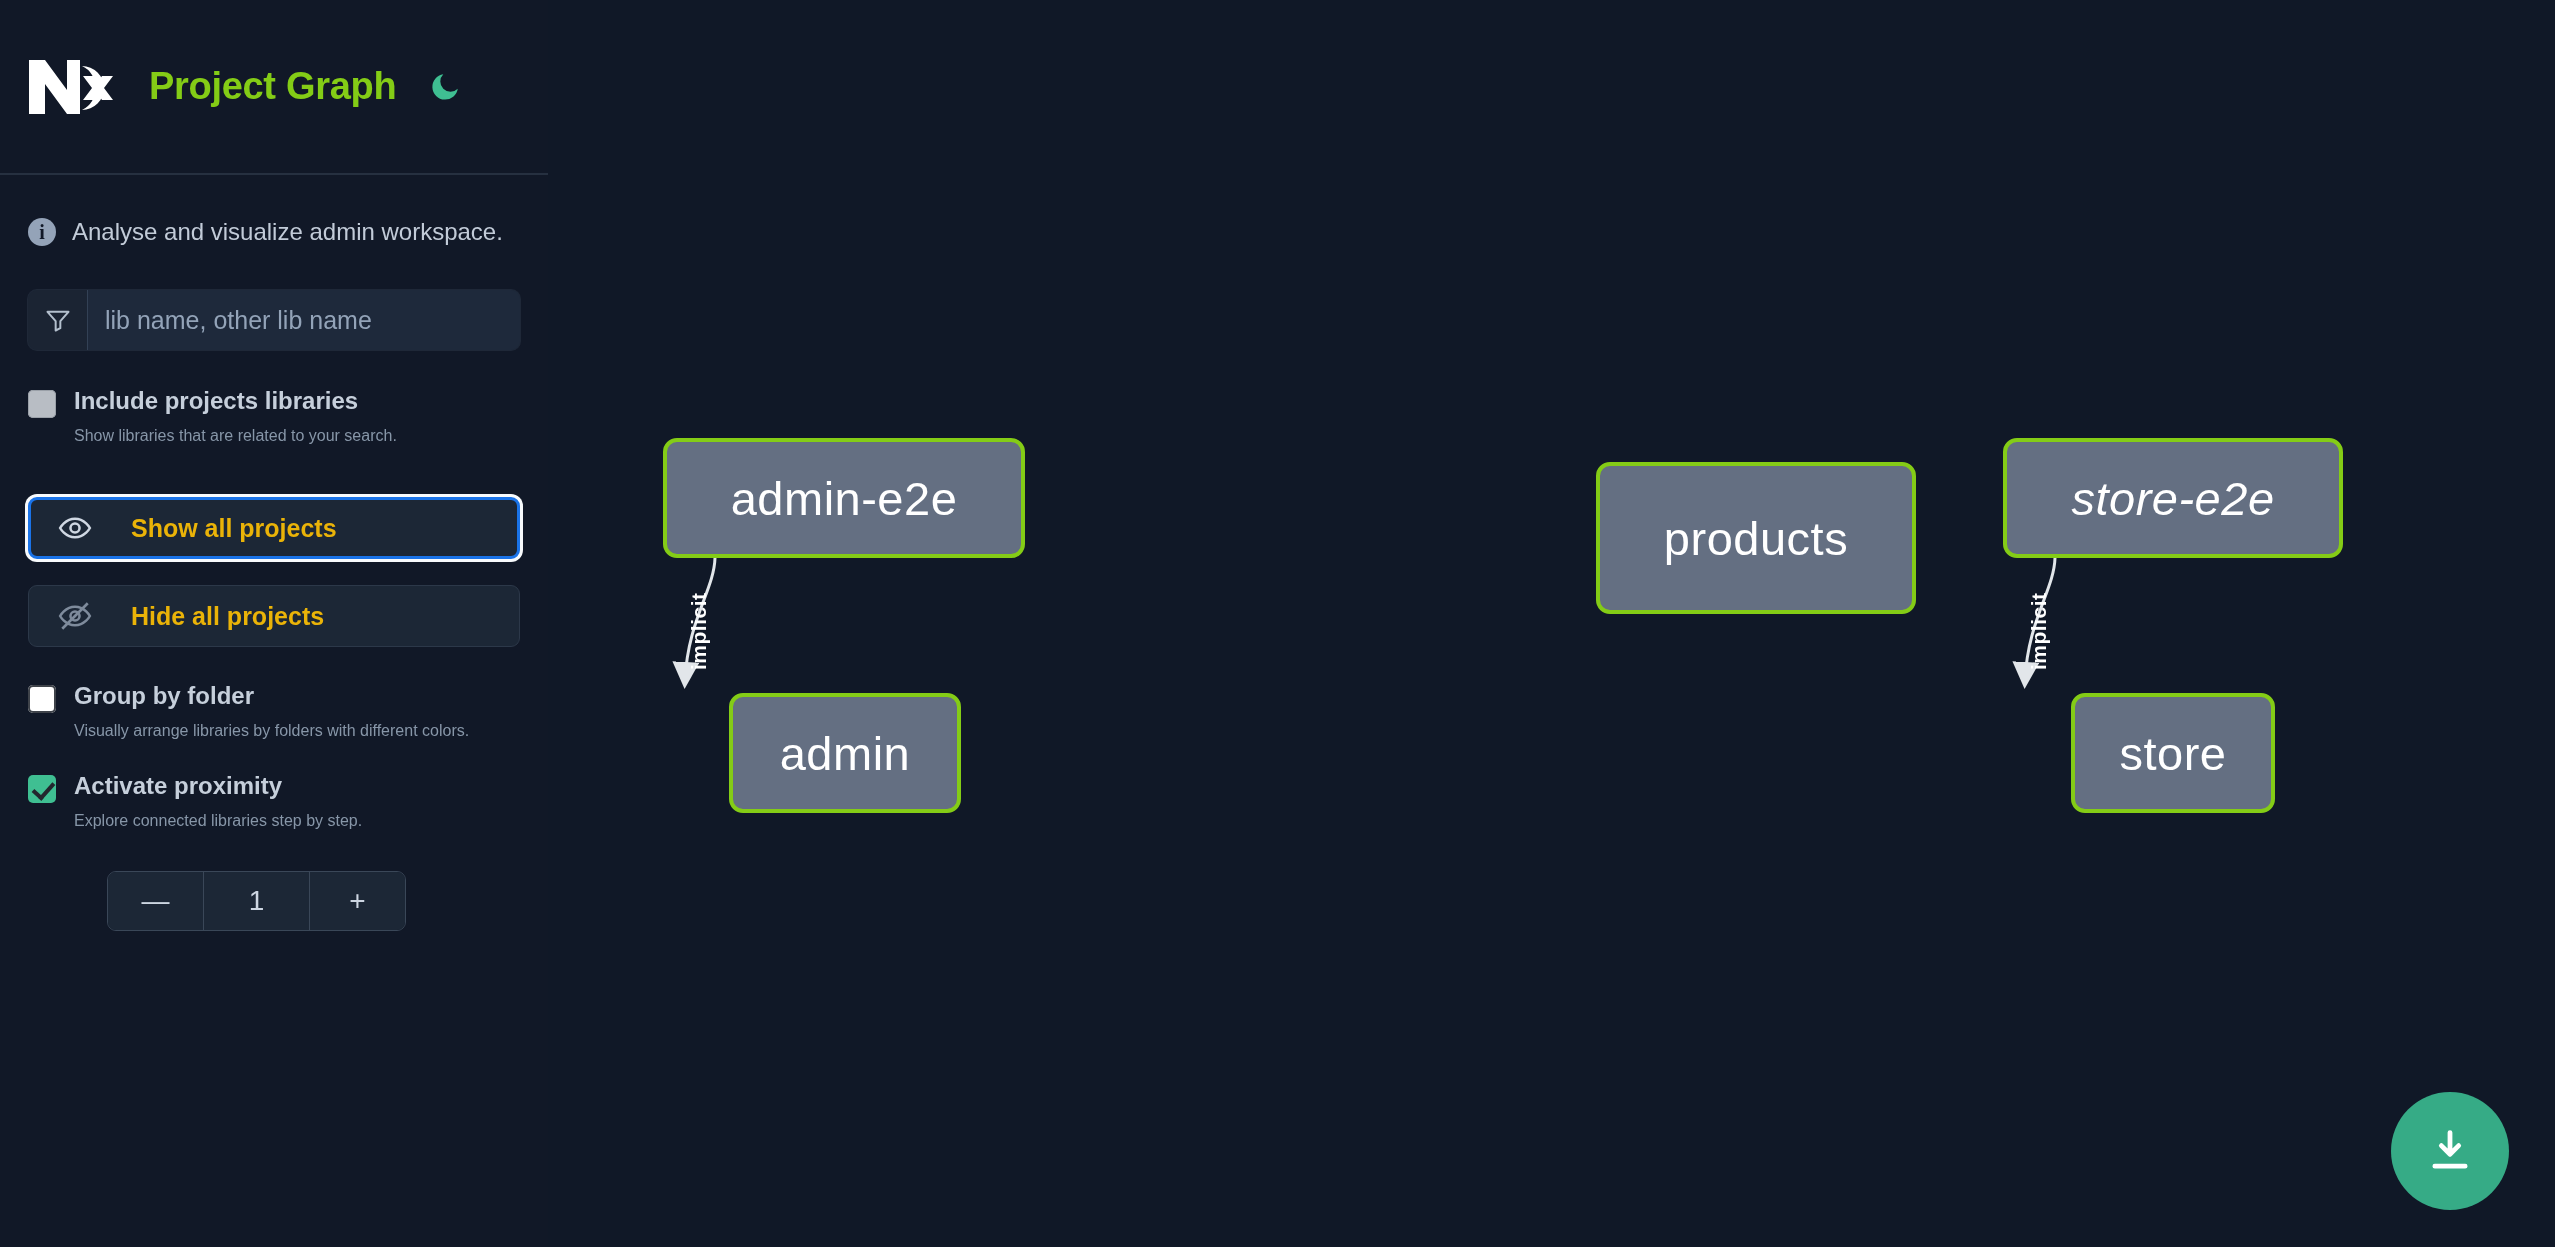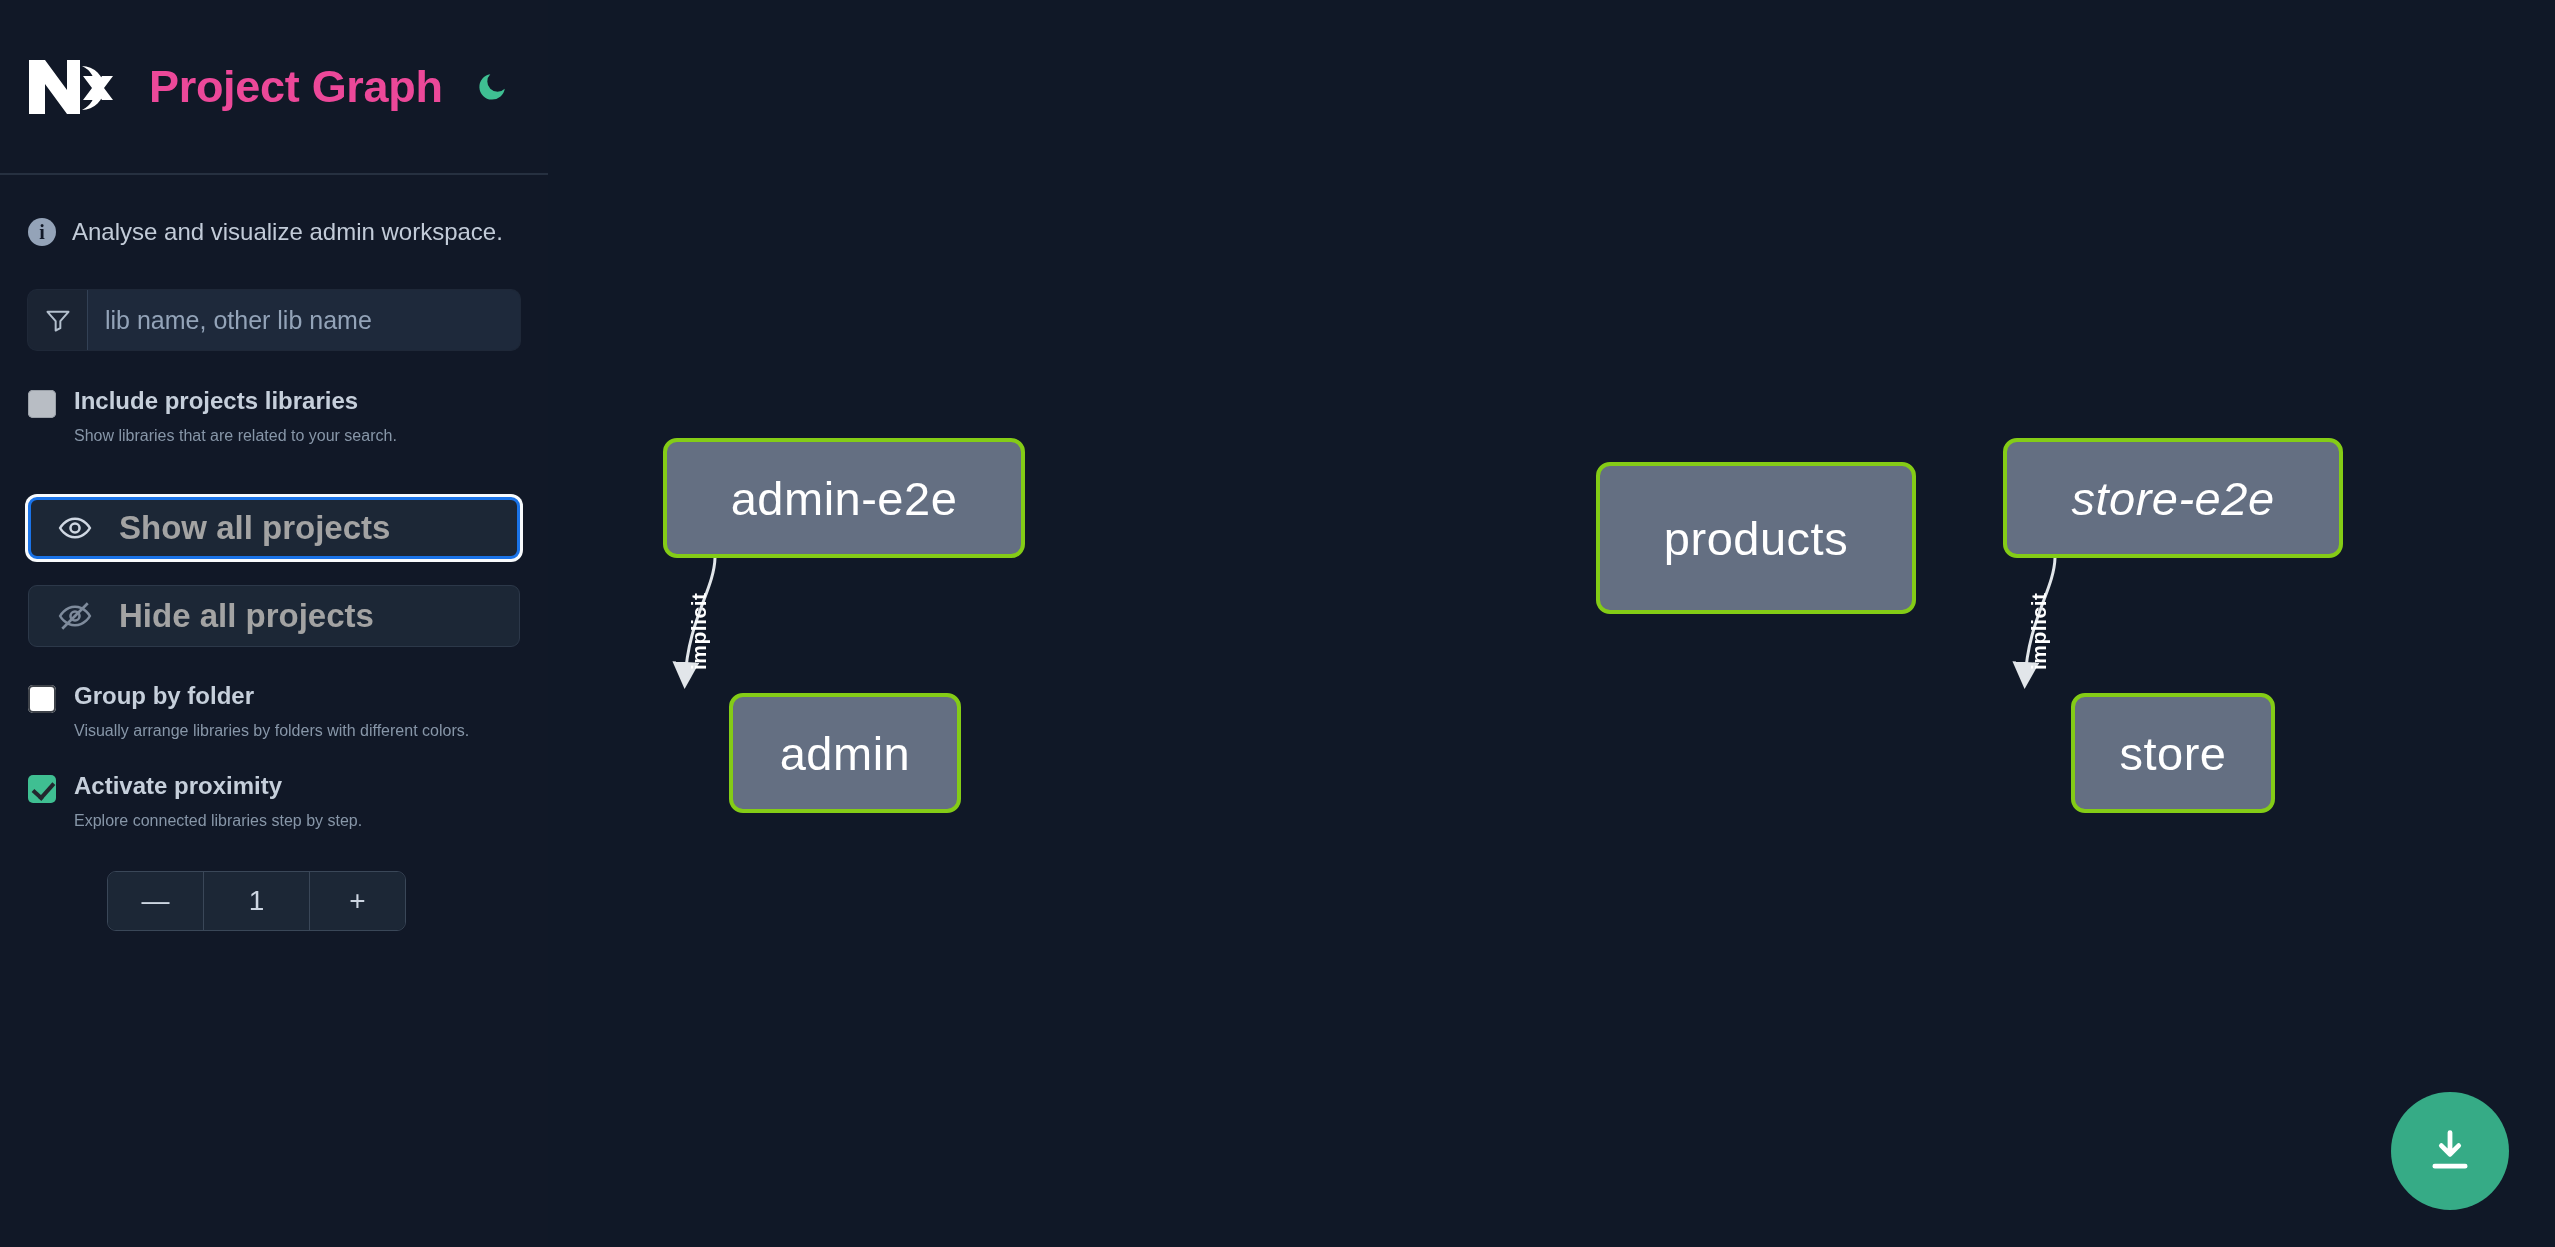--- a/index.html
+++ b/index.html
@@ -36,23 +36,23 @@
     border-bottom: 2px solid #263040;
   }
   .nx-logo {
     width: 88px;
     height: 58px;
     flex: 0 0 88px;
     position: relative;
   }
   .nx-logo svg { display: block; }
   .app-title {
-    font-size: 45px;
+    font-size: 38px;
     font-weight: 700;
-    color: #ec4899;
+    color: #84cc16;
     margin-left: 34px;
     letter-spacing: -0.3px;
     white-space: nowrap;
   }
   .theme-toggle {
     margin-left: 28px;
     width: 42px;
     height: 42px;
     display: flex;
     align-items: center;
@@ -171,26 +171,26 @@
   .btn-wrap { padding: 0 28px; }
   .big-btn {
     position: relative;
     height: 62px;
     width: 100%;
     border-radius: 9px;
     background: #1c2736;
     display: flex;
     align-items: center;
     padding-left: 28px;
-    gap: 26px;
+    gap: 38px;
     cursor: pointer;
     border: 1px solid #2c3849;
-    font-size: 33px;
+    font-size: 25px;
     font-weight: 700;
-    color: #a3a3a3;
+    color: #eab308;
   }
   .big-btn.focused {
     border: 3px solid #1a73e8;
     box-shadow: 0 0 0 3px #f8fafc;
     padding-left: 26px;
   }
   .btn-show-wrap { margin-top: 50px; }
   .btn-hide-wrap { margin-top: 26px; }
   .big-btn .icn { width: 36px; height: 36px; flex: 0 0 36px; display:flex; align-items:center; justify-content:center;}
 

